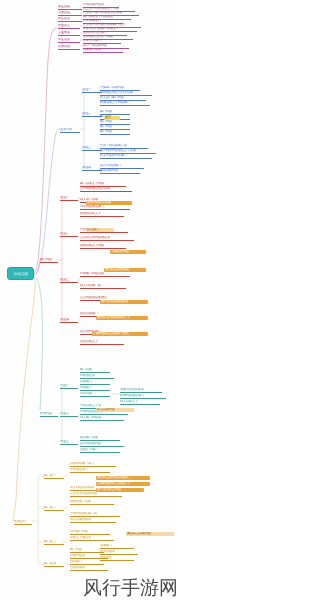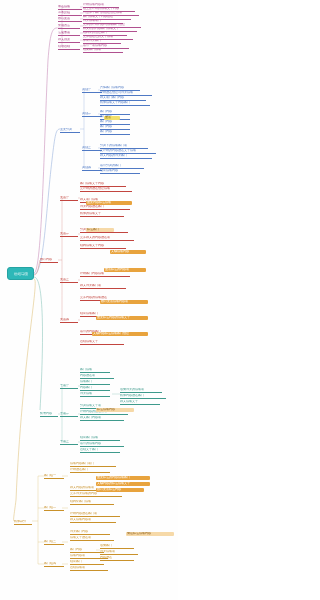--- a/index.html
+++ b/index.html
@@ -480,13 +480,14 @@
         <div class="node" style="left: 100px; top: 556px; width: 34px;">
           <span class="t u">内容描述</span>
         </div>
         <div class="node" style="left: 96px; top: 466px;"><span class="t hl hl-orange" style="width: 52px;">重要标注的内容说明条目</span></div>
         <div class="node" style="left: 96px; top: 472px;"><span class="t hl hl-orange" style="width: 52px;">关键内容的标注说明文字</span></div>
         <div class="node" style="left: 96px; top: 478px;"><span class="t hl hl-orange" style="width: 46px;">核心要点标注内容</span></div>
         <div class="node" style="left: 126px; top: 522px;"><span class="t hl hl-lorange" style="width: 46px;">侧边标注说明内容</span></div>
       </div>
     </div>
 
+  <div class="watermark">风行手游网</div>
 </div>
 
 </body></html>

